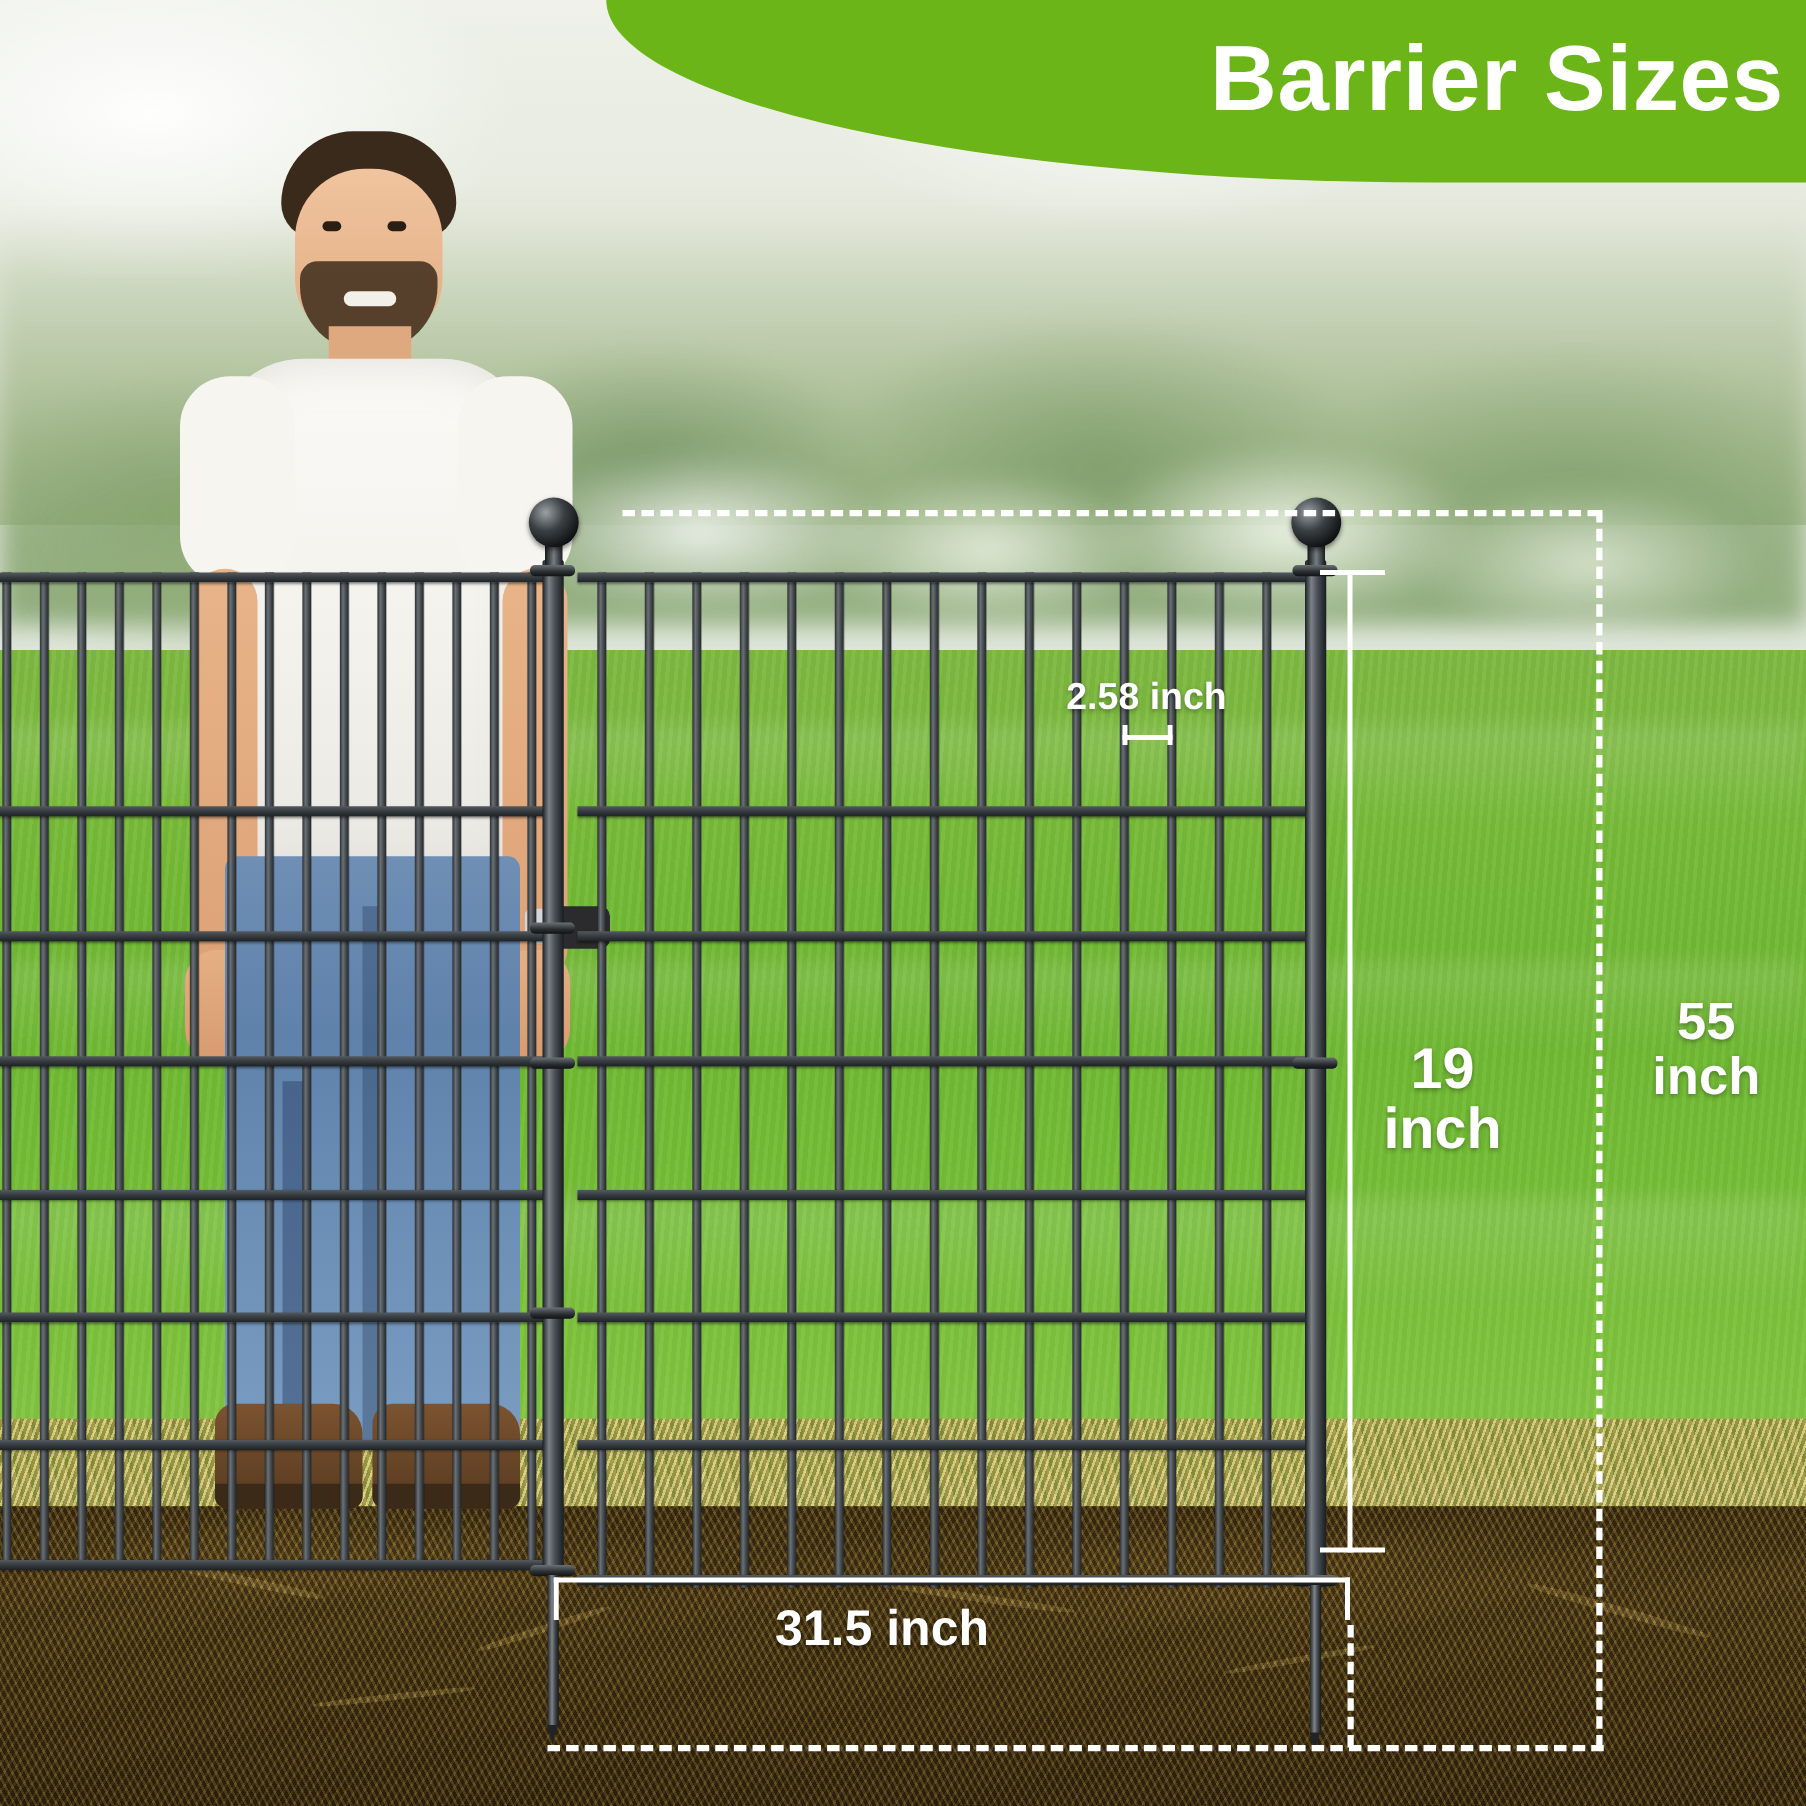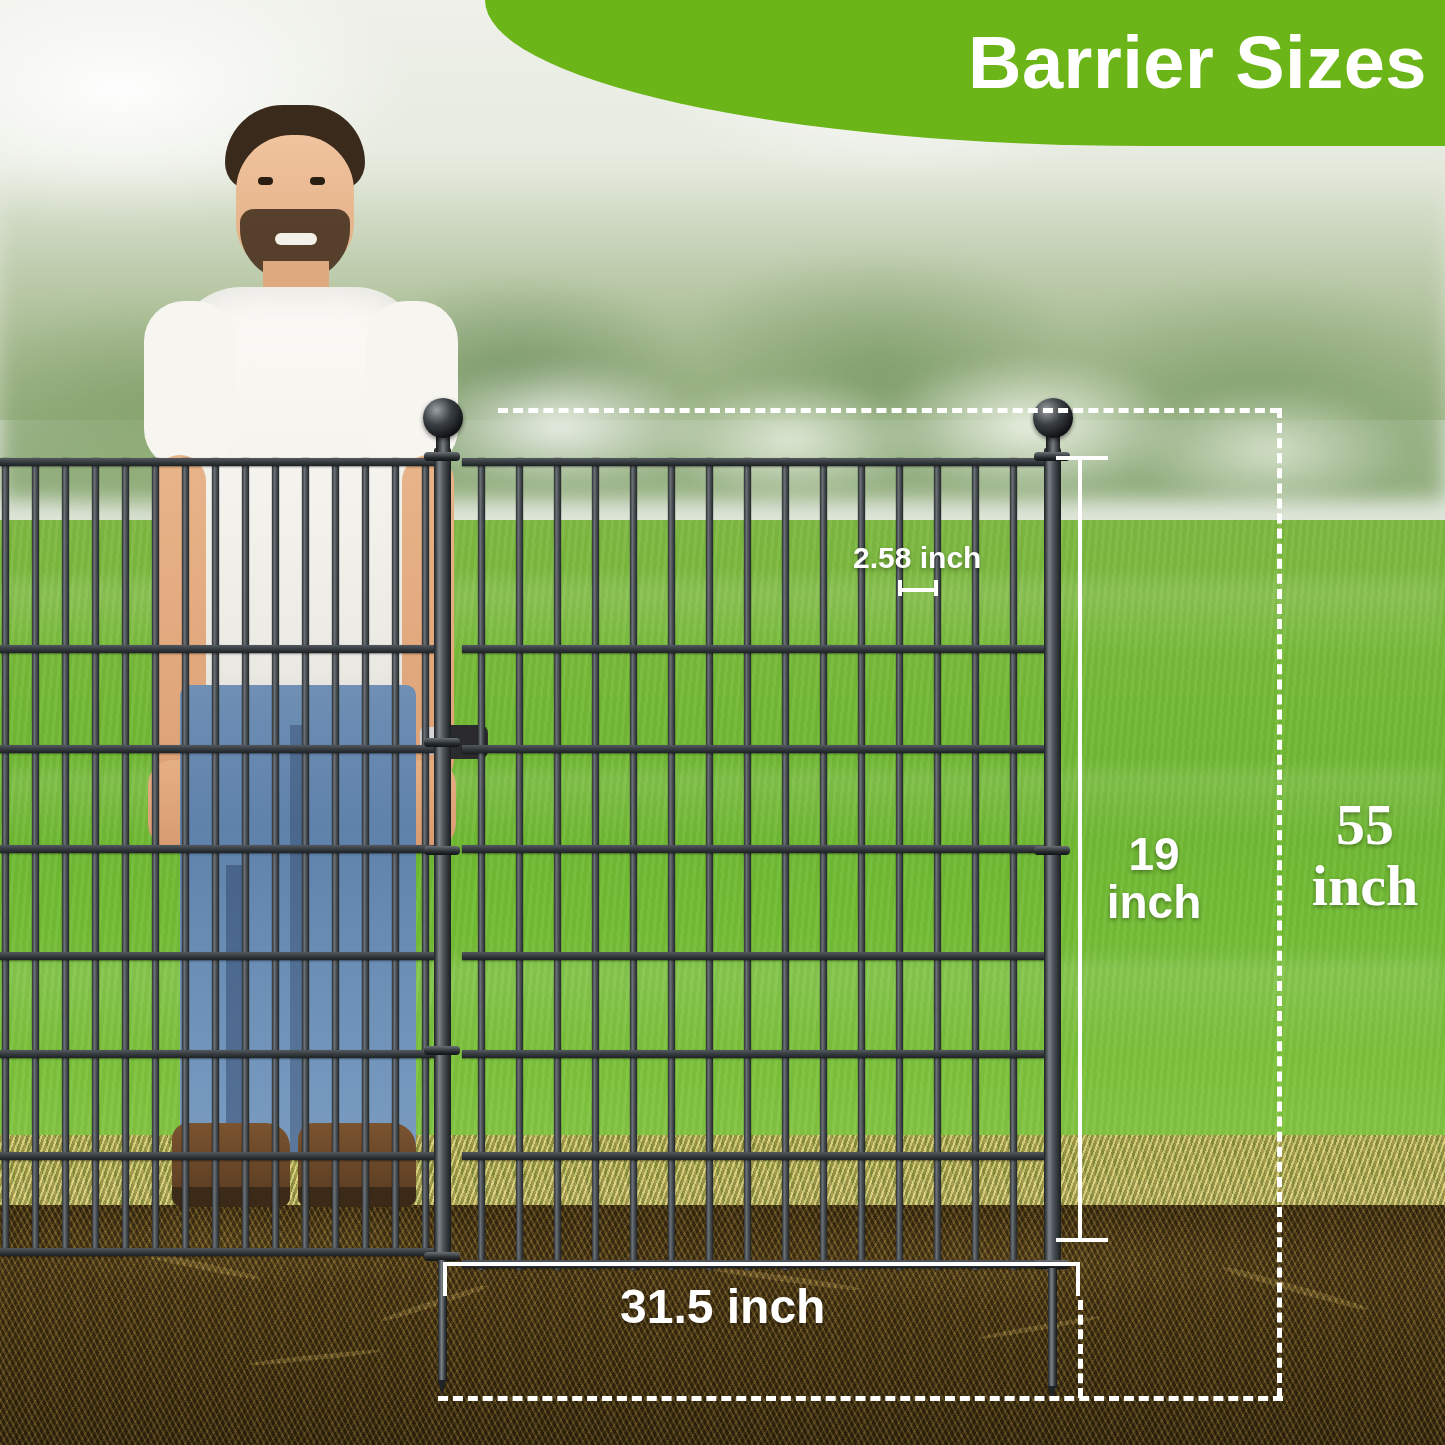--- a/index.html
+++ b/index.html
@@ -161,22 +161,22 @@
     paint-order:stroke fill;
     text-shadow:0 0 1px #fff;
   }
   .headline span{display:block;}
 
   
   .mlabel{position:absolute;color:#ffffff;font-weight:bold;line-height:1.05;
     text-shadow:0 2px 4px rgba(0,0,0,.35);white-space:nowrap;}
   #lbl-157{left:853px;top:542px;font-size:30px;}
   #lbl-48{left:1094px;top:830px;font-size:46px;text-align:center;width:120px;}
-  #lbl-55{left:1300px;top:795px;font-size:58px;text-align:center;width:130px;font-family:Liberation Serif, serif;}
-  #lbl-315{left:620px;top:1282px;font-size:48px;}
+  #lbl-55{left:1300px;top:795px;font-size:42px;text-align:center;width:130px;}
+  #lbl-315{left:620px;top:1282px;font-size:40px;}
 
   
   .wline-v{position:absolute;width:4px;background:#ffffff;}
   .wline-h{position:absolute;height:4px;background:#ffffff;}
   .tick-small{position:absolute;background:#ffffff;}
 
   
   .dash-h{position:absolute;height:0;border-top:5px dashed #ffffff;}
   .dash-v{position:absolute;width:0;border-left:5px dashed #ffffff;}
 </style>

